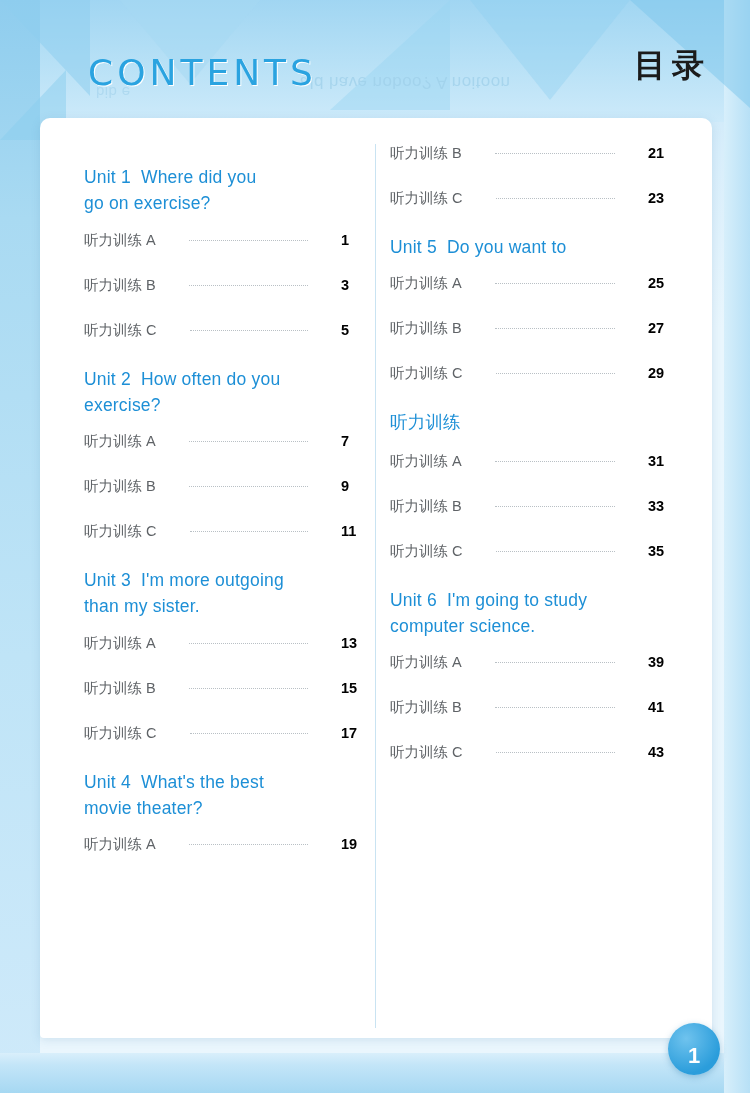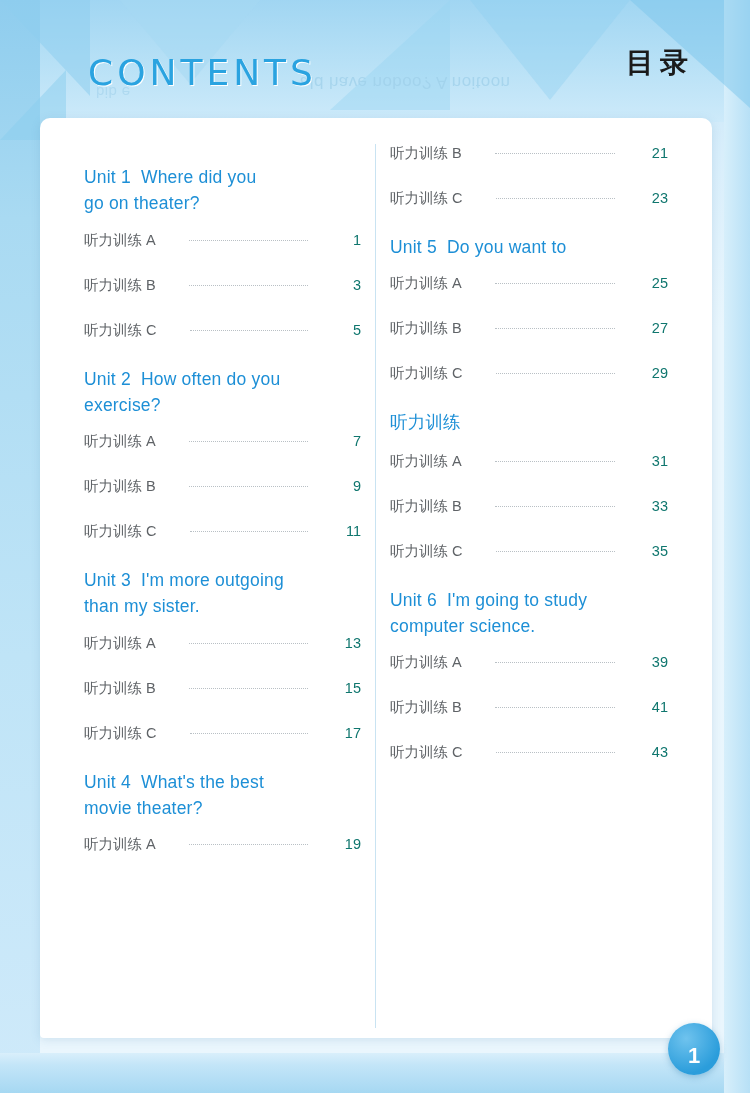--- a/index.html
+++ b/index.html
@@ -77,25 +77,25 @@
     top: 52px;
     font-family: "DejaVu Sans", sans-serif;
     font-weight: normal;
     font-size: 36px;
     letter-spacing: 4px;
     color: #2aa3e0;
     text-shadow: 1px 1px 0 #ffffff;
   }
   .contents-cn {
     position: absolute;
-    right: 56px;
+    right: 40px;
     top: 44px;
     font-family: Liberation Mono, monospace;
     font-weight: bold;
-    font-size: 28px;
+    font-size: 32px;
     letter-spacing: 6px;
     color: #1b1b1b;
   }
   .ghost {
     position: absolute;
     top: 72px;
     left: 300px;
     font-size: 17px;
     color: #9fd0ea;
     transform: scaleY(-1);
@@ -137,23 +137,23 @@
     gap: 25px;
   }
   .row .label { color: #5f6367; }
   .row .dots {
     flex: 1 1 auto;
     margin: 0 8px;
     border-bottom: 1.6px dotted #b9c0c5;
     transform: translateY(-4px);
   }
   .row .pg {
-    color: #0f766e;
+    color: #000000;
     min-width: 20px;
-    text-align: right;
+    font-weight: bold;
   }
 
   
   .pagenum {
     position: absolute;
     right: 30px;
     bottom: 18px;
     width: 52px; height: 52px;
     border-radius: 50%;
     background: radial-gradient(circle at 35% 30%, #6fc3ee, #2b9ddb 70%);
@@ -185,21 +185,21 @@
 
 <div class="ghost">ald have noboo? A noitoon</div>
 <div class="ghost2">bib e</div>
 
 <div class="contents-en">CONTENTS</div>
 <div class="contents-cn">目录</div>
 
 <div class="card">
   <div class="card-inner">
     <div class="col col-left">
-        <div class="unit"><span class="u-label">Unit 1</span><span>Where did you</span><br><span>go on theater?</span></div>
+        <div class="unit"><span class="u-label">Unit 1</span><span>Where did you</span><br><span>go on exercise?</span></div>
         <div class="row">
           <span class="label">听力训练 A</span>
           <span class="dots"></span>
           <span class="pg">1</span>
         </div>
         <div class="row">
           <span class="label">听力训练 B</span>
           <span class="dots"></span>
           <span class="pg">3</span>
         </div>

